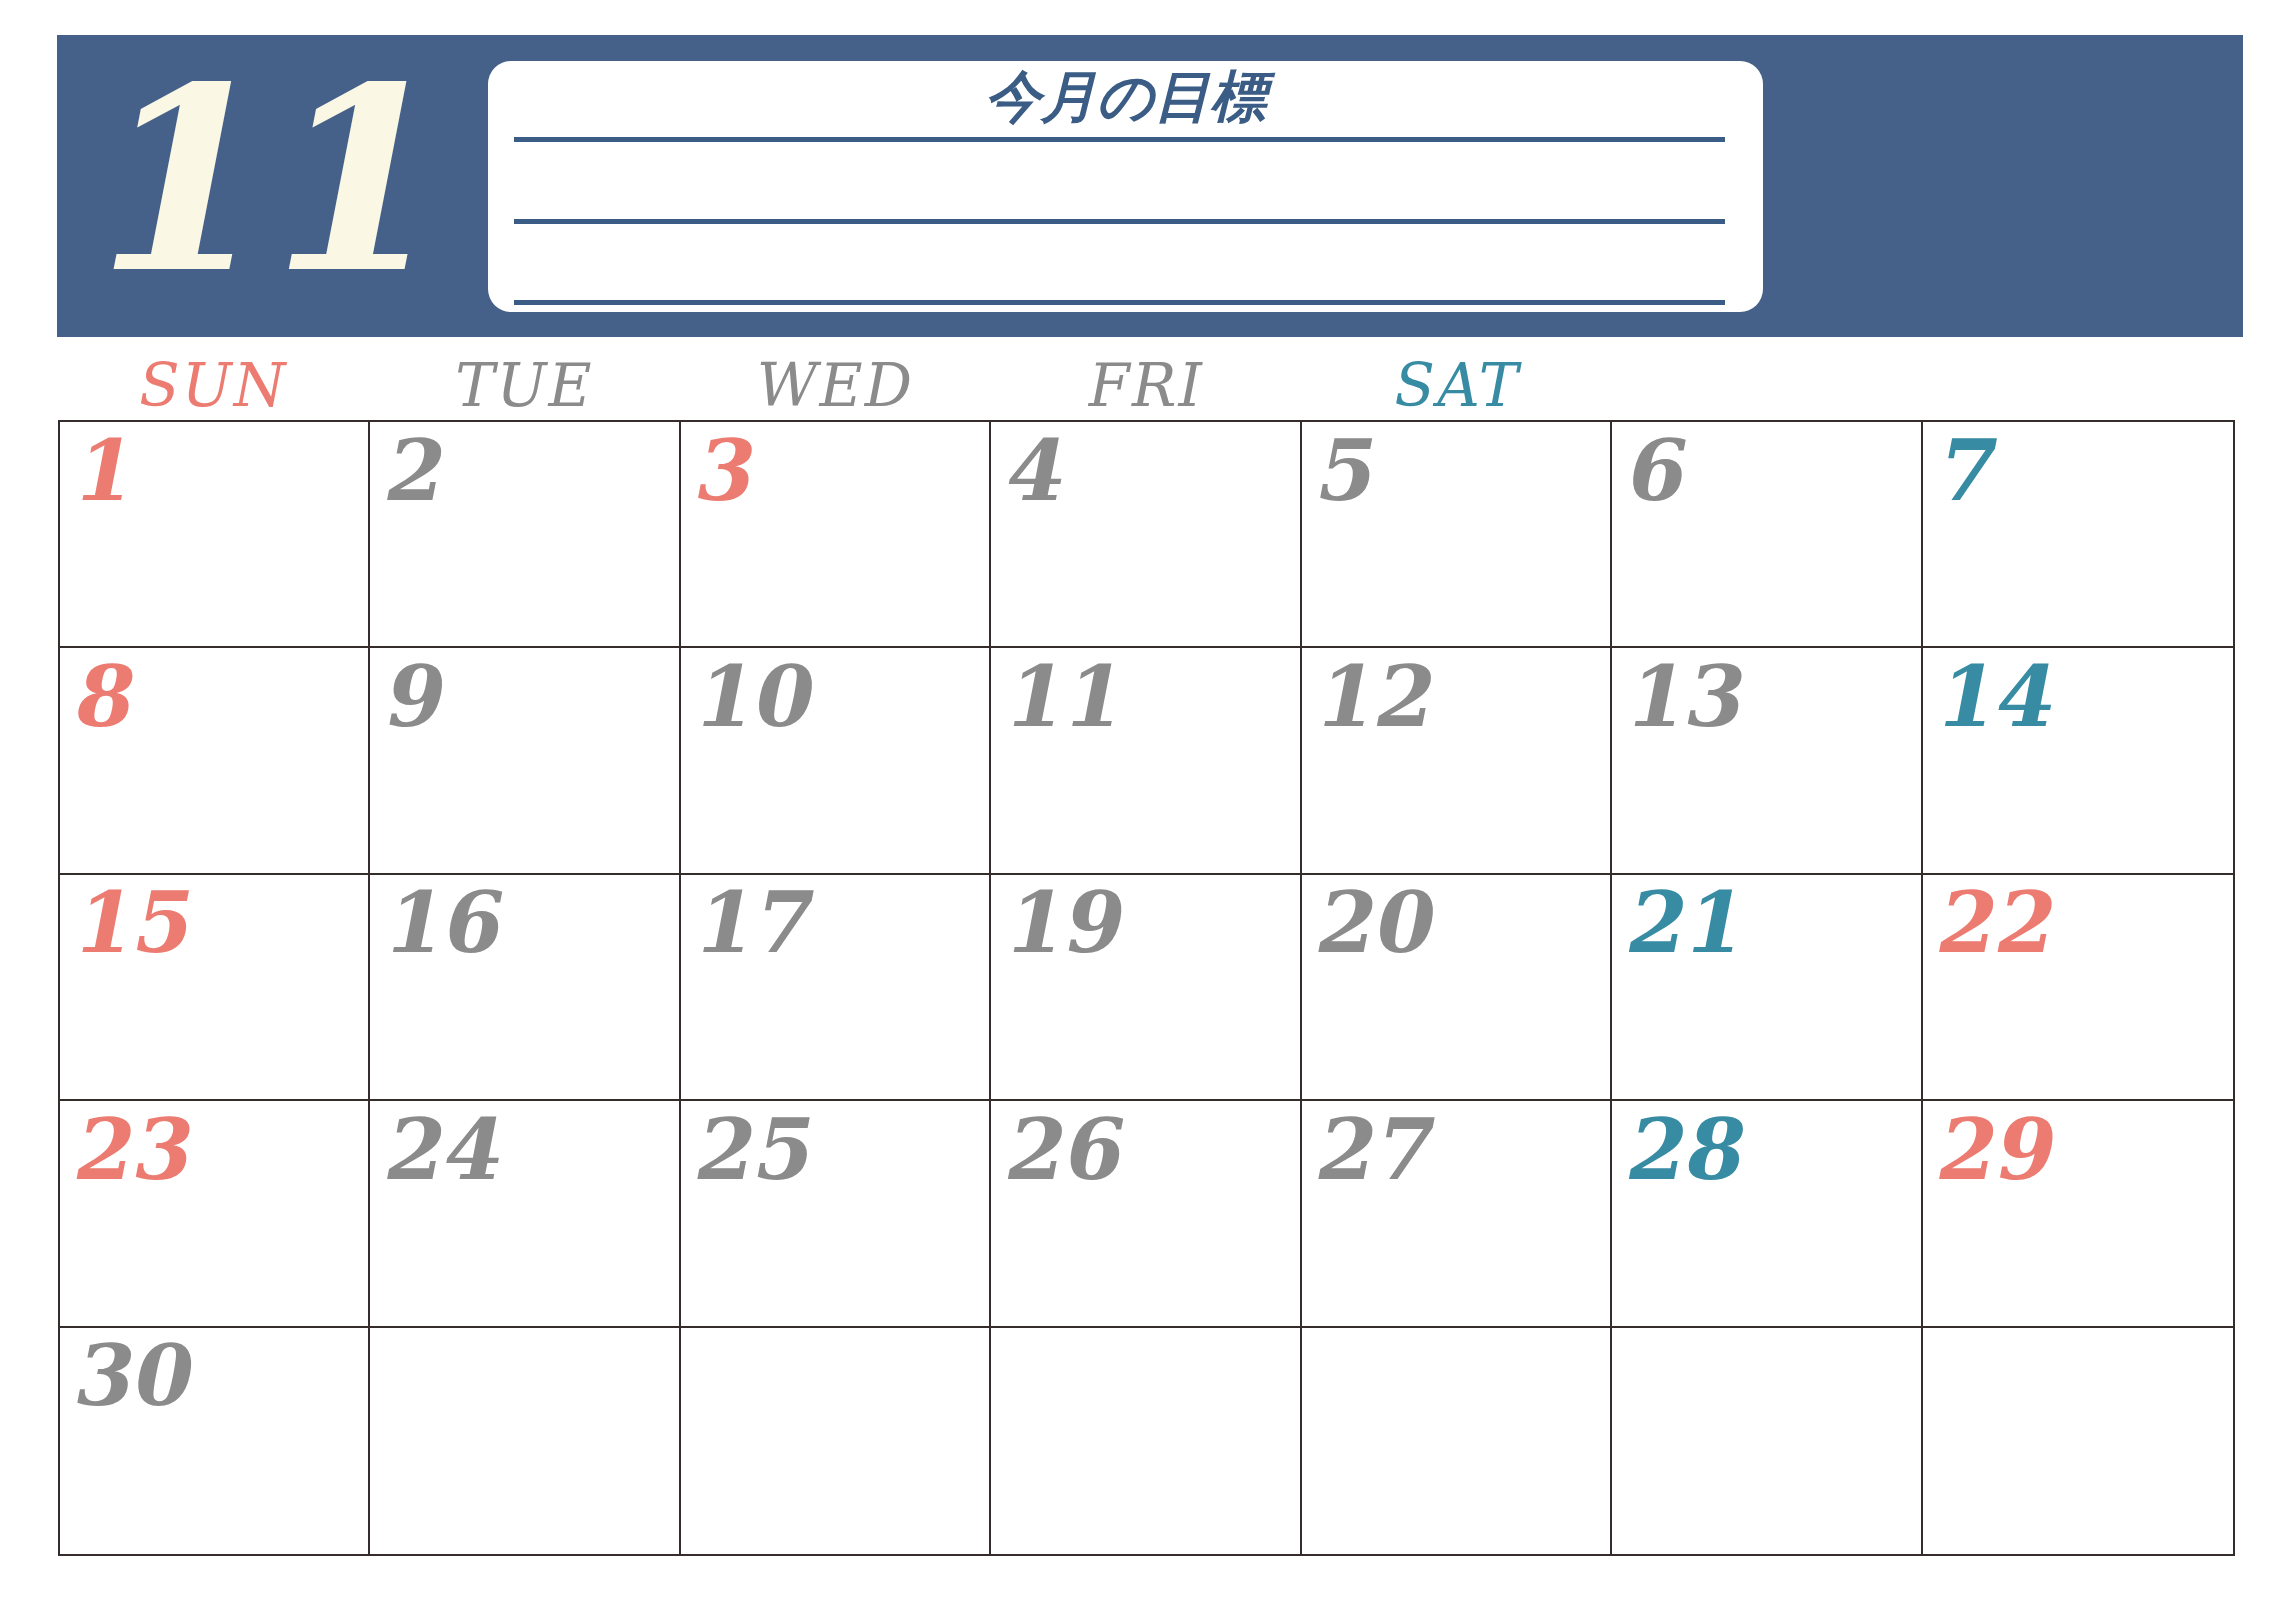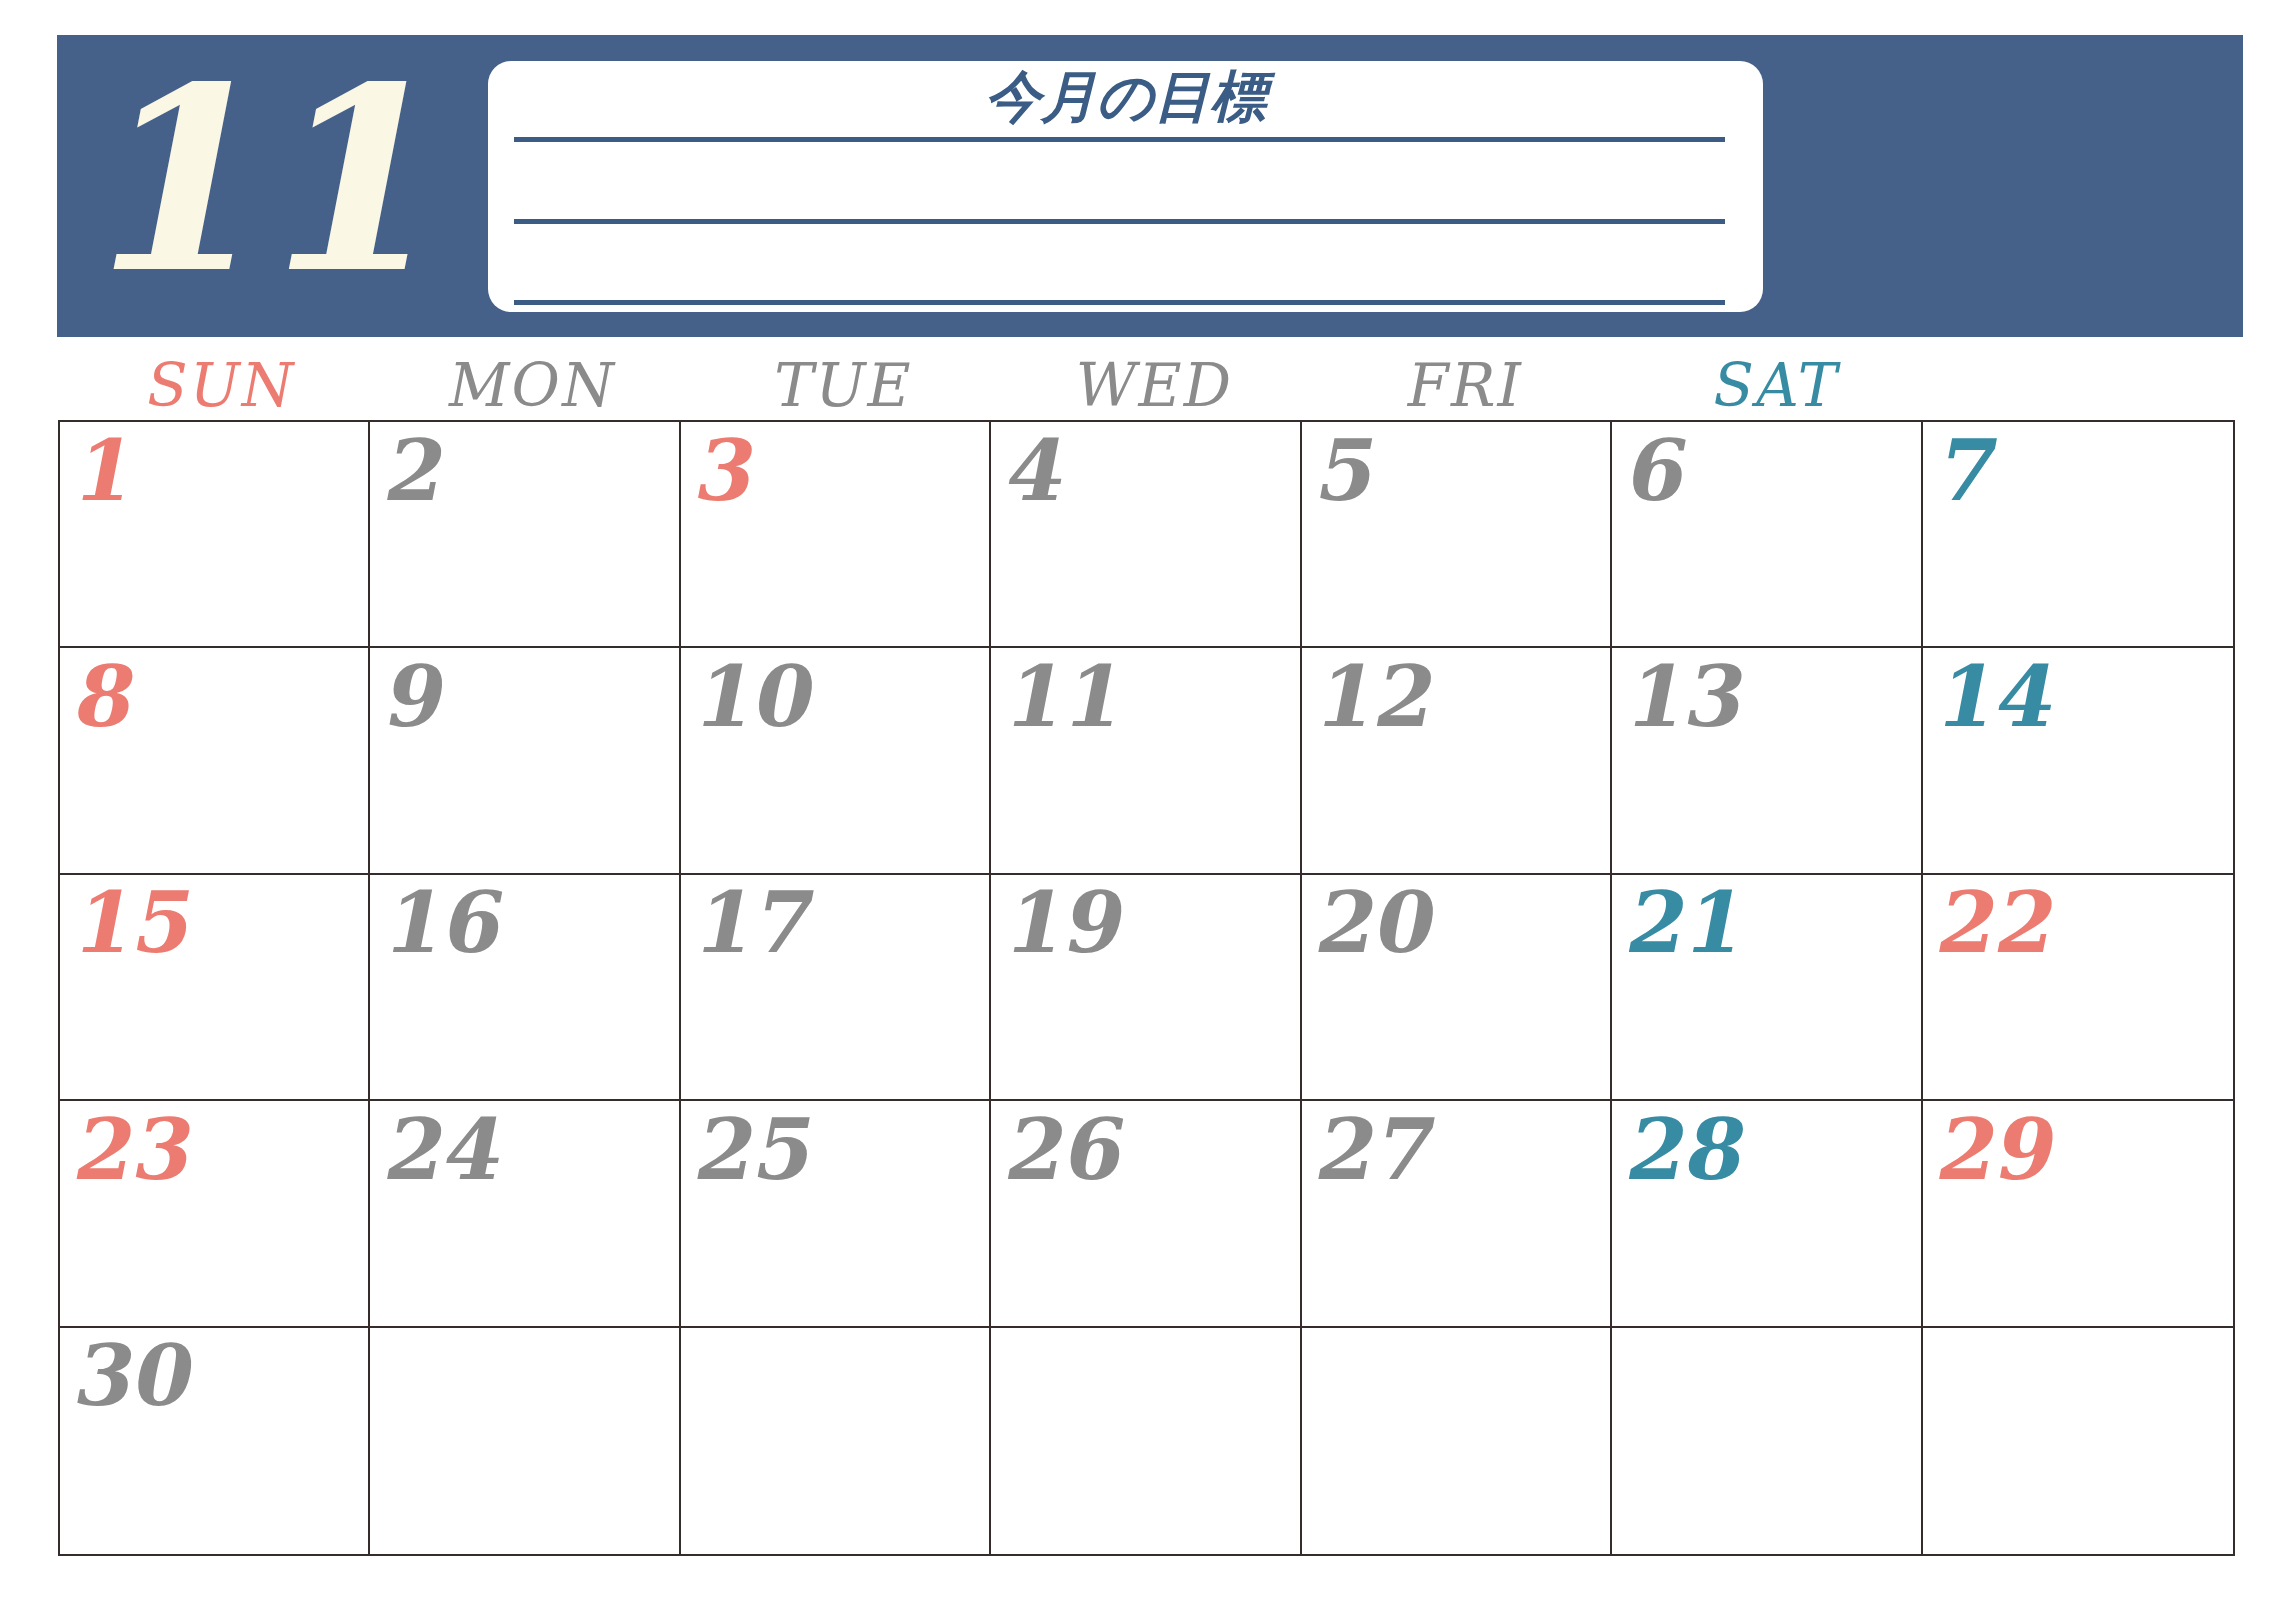--- a/index.html
+++ b/index.html
@@ -44,21 +44,21 @@
   .year-block{
     position:absolute;right:100px;top:141px;
     text-align:right;color:var(--cream,#FAF7E5);
     font-weight:bold;line-height:1;
   }
   .year-line{font-size:89px;letter-spacing:2.2px;}
   .year-line .suffix{font-size:0.78em;padding-left:11.2px;}
   .month-name-line{font-size:72px;margin-top:14.6px;letter-spacing:1.1px;}
   
   .weekday-row{
-    position:absolute;left:66px;top:348px;width:2177px;height:74px;
+    position:absolute;left:58px;top:348px;width:2177px;height:74px;
     display:grid;grid-template-columns:repeat(7,1fr);
     align-items:center;text-align:center;
     font-size:59px;letter-spacing:2.2px;line-height:1;
   }
   .dow.weekday{color:var(--weekday-gray,#8B8B8B);}
   .dow.sunday{color:var(--sunday-red,#EC7C71);}
   .dow.saturday{color:var(--saturday-teal,#378CA4);}
   
   .calendar-grid{
     position:absolute;left:58px;top:420px;width:2177px;height:1136px;
@@ -93,21 +93,20 @@
   <div class="goal-box">
     <div class="goal-title">今月の目標</div>
     <div class="goal-line l1"></div>
     <div class="goal-line l2"></div>
     <div class="goal-line l3"></div>
   </div>
 
 
   <div class="weekday-row">
       <span class="dow sunday">SUN</span>
-      <span class="dow weekday">MON</span>
       <span class="dow weekday">TUE</span>
       <span class="dow weekday">WED</span>
       <span class="dow weekday">FRI</span>
       <span class="dow saturday">SAT</span>
     </div>
 
   <div class="calendar-grid">
       <div class="cell">
         <span class="date sunday">1</span>
       </div>

